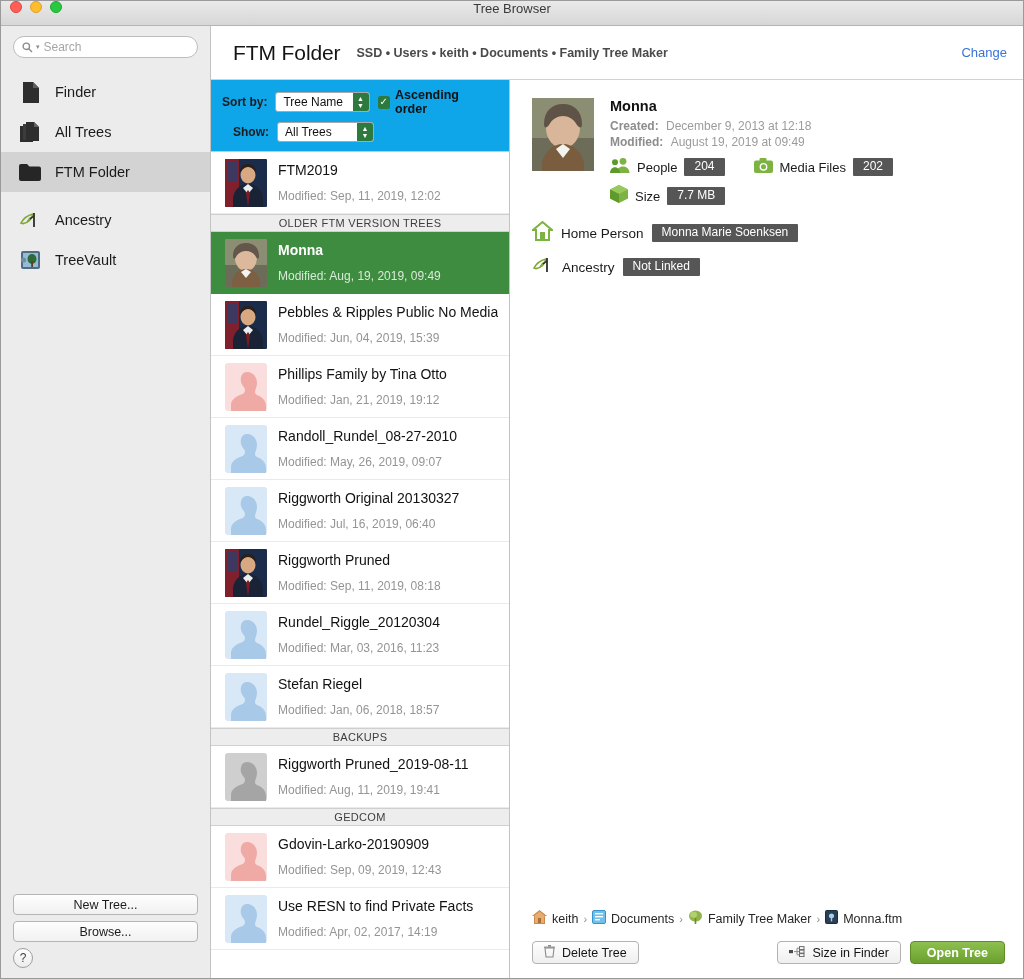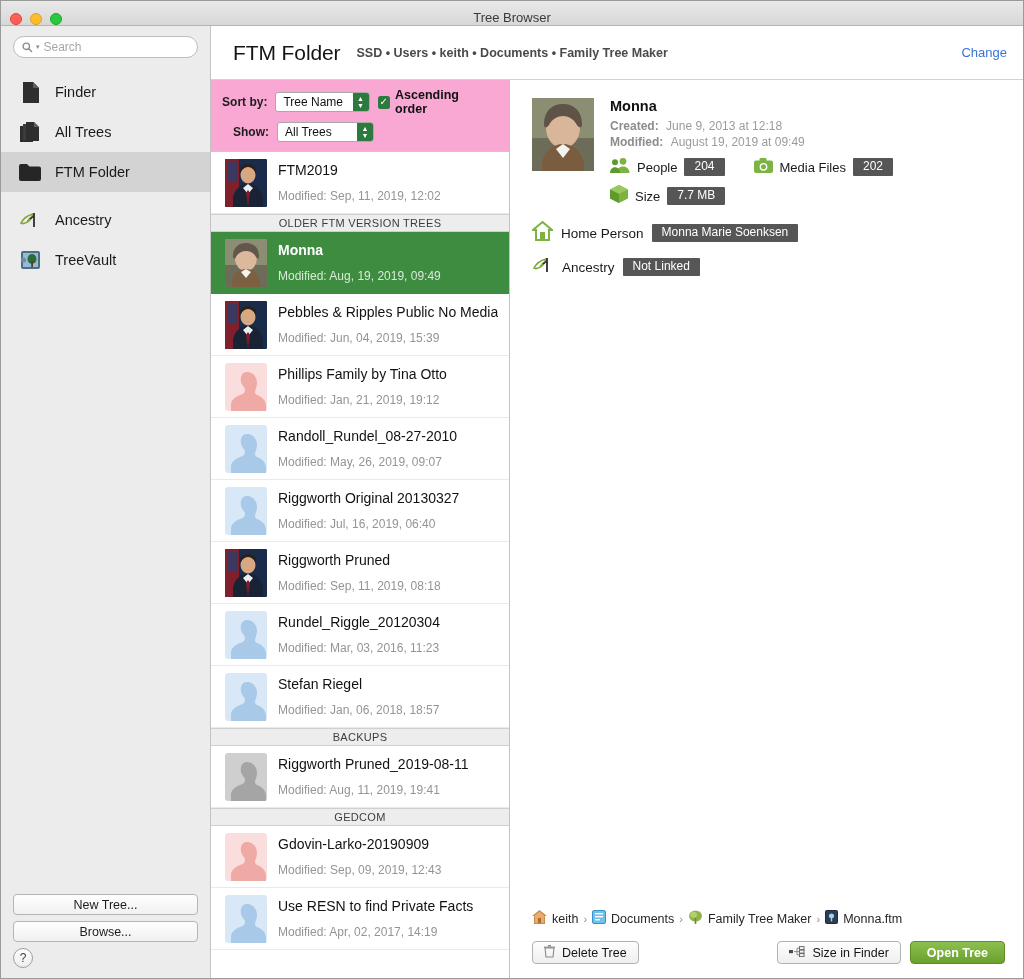--- a/index.html
+++ b/index.html
@@ -16,21 +16,21 @@
     display: flex; flex-direction: column;
     background: #ffffff;
     border: 1px solid #9a9a9a;
   }
 
   
   .titlebar {
     height: 25px; flex: 0 0 25px;
     background: linear-gradient(to bottom, #e9e9e9, #d7d7d7);
     border-bottom: 1px solid #b4b4b4;
-    display: flex; align-items: flex-end;
+    display: flex; align-items: flex-start;
     position: relative;
   }
   .traffic { display: flex; gap: 8px; padding-left: 9px; align-items: center; }
   .light { width: 12px; height: 12px; border-radius: 50%; display: block; }
   .light.red    { background: #ff5f57; border: 1px solid #e0443e; }
   .light.yellow { background: #ffbd2e; border: 1px solid #dea123; }
   .light.green  { background: #28c840; border: 1px solid #1aab29; }
   .win-title {
     position: absolute; left: 0; right: 0; text-align: center;
     font-size: 13px; color: #3a3a3a; pointer-events: none;
@@ -106,21 +106,21 @@
   .panes { flex: 1; display: flex; min-height: 0; }
 
   
   .listpane {
     width: 299px; flex: 0 0 299px;
     border-right: 1px solid #c3c3c3;
     display: flex; flex-direction: column; min-height: 0;
     background: #fff;
   }
   .sortbar {
-    background: #f9a8d4; border-bottom: 1px solid #c9c9c9;
+    background: #0ea5e9; border-bottom: 1px solid #c9c9c9;
     padding: 8px 18px 9px 10px;
   }
   .sortrow { display: flex; align-items: center; gap: 8px; margin-bottom: 6px; }
   .sortrow:last-child { margin-bottom: 0; }
   .sortlabel { font-size: 12px; color: #1c1c1c; font-weight: bold; width: 48px; text-align: right; }
   .popup {
     position: relative; height: 20px; width: 97px;
     background: #fff; border: 1px solid #a9a9a9; border-radius: 3px;
     display: flex; align-items: center; padding-left: 7px;
     font-size: 12px; color: #111; cursor: default;
@@ -501,21 +501,21 @@
                   <ellipse cx="31" cy="30" rx="17" ry="20" fill="#d9b69a"></ellipse>
                   <path d="M12 26c0-13 8-20 19-20s19 7 19 20c0 5-3 4-5 1-3-6-9-9-14-9s-11 3-14 9c-2 3-5 4-5-1z" fill="#5f5348"></path>
                   <path d="M31 46c10 0 19 8 21 19v8H10v-8c2-11 11-19 21-19z" fill="#7a5c3f"></path>
                   <path d="M31 46l-7 5 7 9 7-9z" fill="#f3f3ef"></path>
                 </svg>
               </div>
               <div class="det-info">
                 <div class="det-name">Monna</div>
                 <div class="det-kv">
                   <span class="det-k">Created:</span>
-                  <span class="det-v">June 9, 2013 at 12:18</span>
+                  <span class="det-v">December 9, 2013 at 12:18</span>
                 </div>
                 <div class="det-kv">
                   <span class="det-k">Modified:</span>
                   <span class="det-v">August 19, 2019 at 09:49</span>
                 </div>
 
                 <div class="stat-row">
                   <div class="stat-grp">
                     <span>
                       <svg width="20" height="16" viewBox="0 0 20 16">

